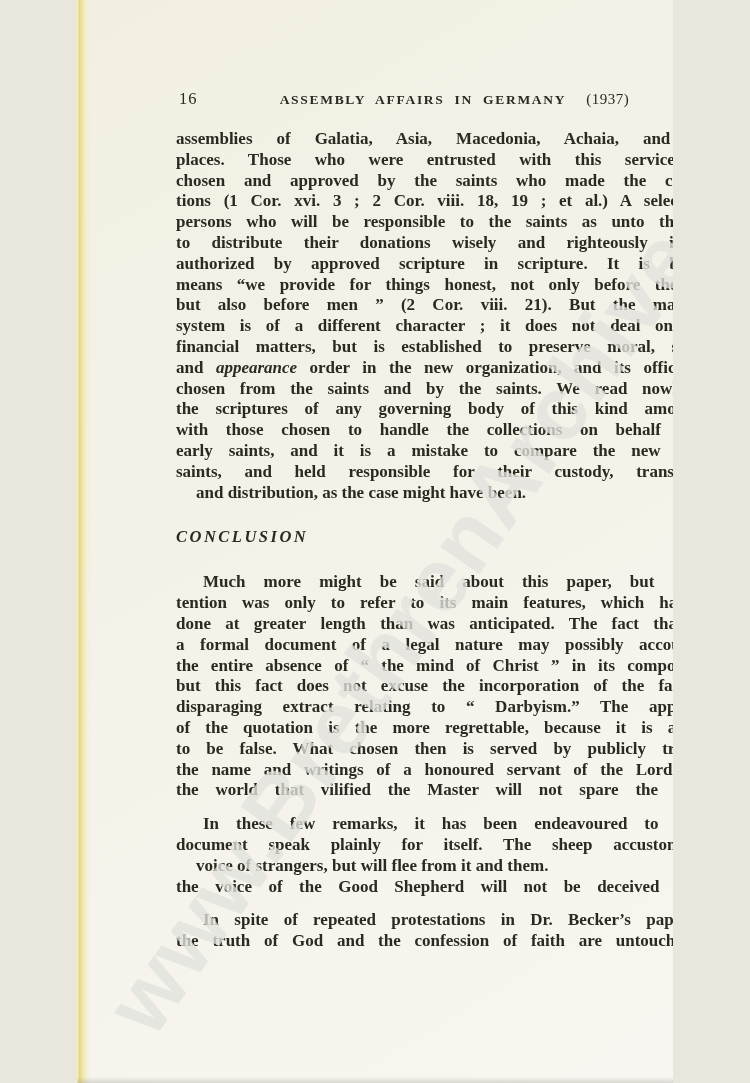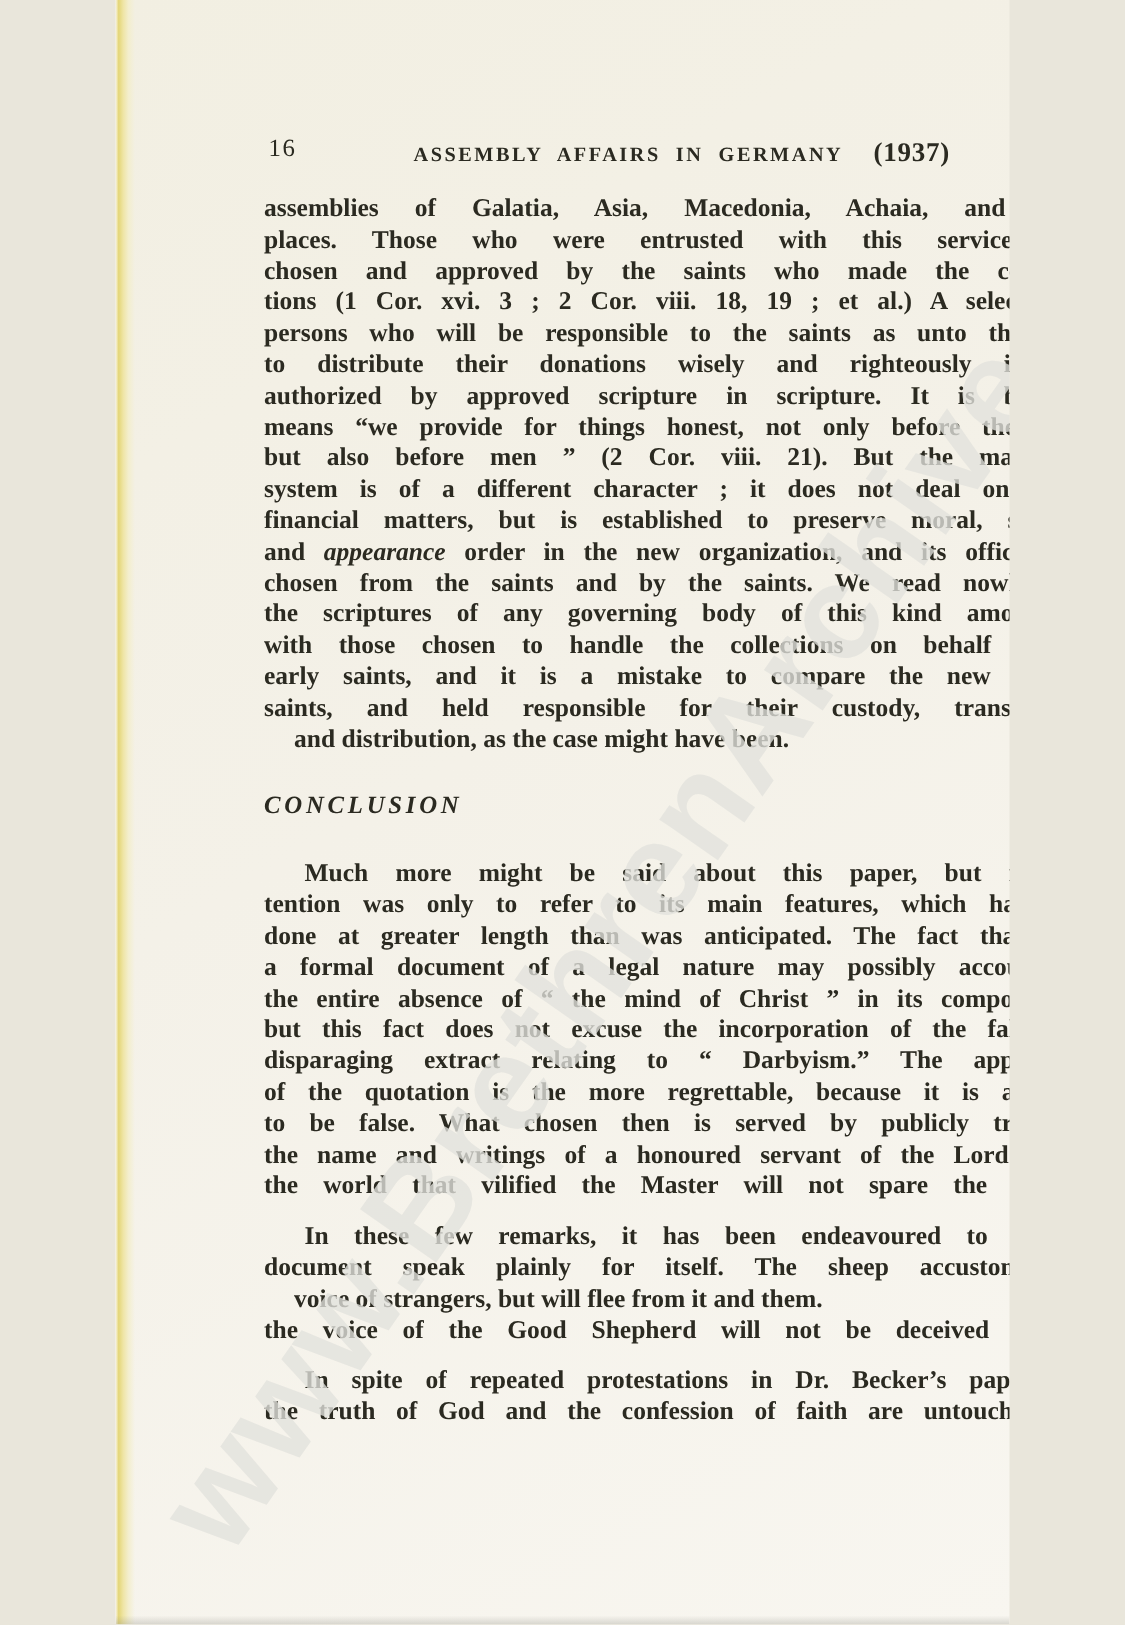--- a/index.html
+++ b/index.html
@@ -22,21 +22,21 @@
   }
   .content { position:absolute; left:99px; top:88px; width:557px; }
   .header-row { position:relative; height:22px; margin-bottom:19px; }
   .pagenum { position:absolute; left:3px; top:1px; font-size:16.5px; letter-spacing:1px; }
   .running-head {
     display:block; text-align:center;
     font-size:13.5px; font-weight:bold;
     letter-spacing:1.7px; word-spacing:5px; padding-top:3px;
     white-space:nowrap;
   }
-  .running-head .year { font-size:18px; font-weight:bold; letter-spacing:0.5px; }
+  .running-head .year { font-size:15px; font-weight:normal; letter-spacing:0.5px; }
   .para { font-size:17px; line-height:20.8px;font-weight:bold; }
   .para + .para { margin-top:13px; }
   .line { text-align:justify; text-align-last:justify; }
   .line.noj { text-align-last:left;margin-left:20px; }
   .line.indent { text-indent:27px; }
   .section-heading {
     text-align:left; font-size:16.5px; font-weight:bold;
     letter-spacing:2.5px; margin:24px 0 25px 0;font-style:italic;
   }
   .watermark {

